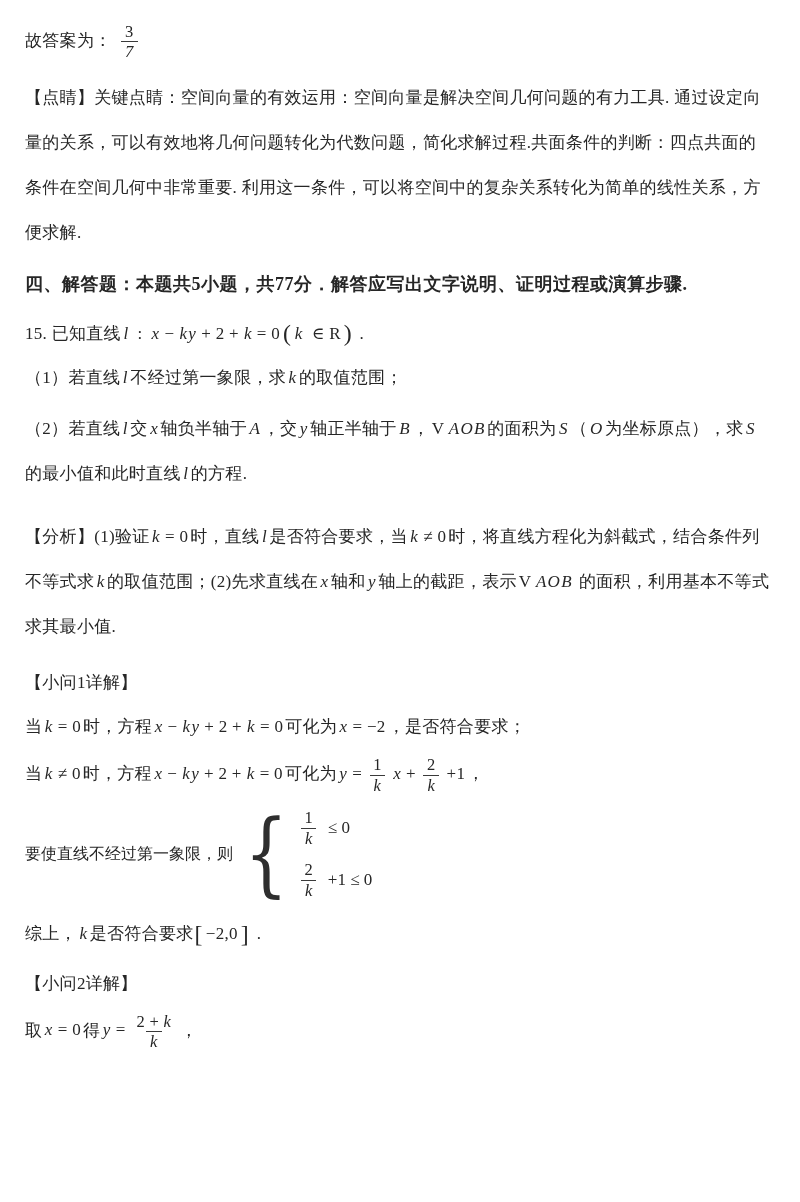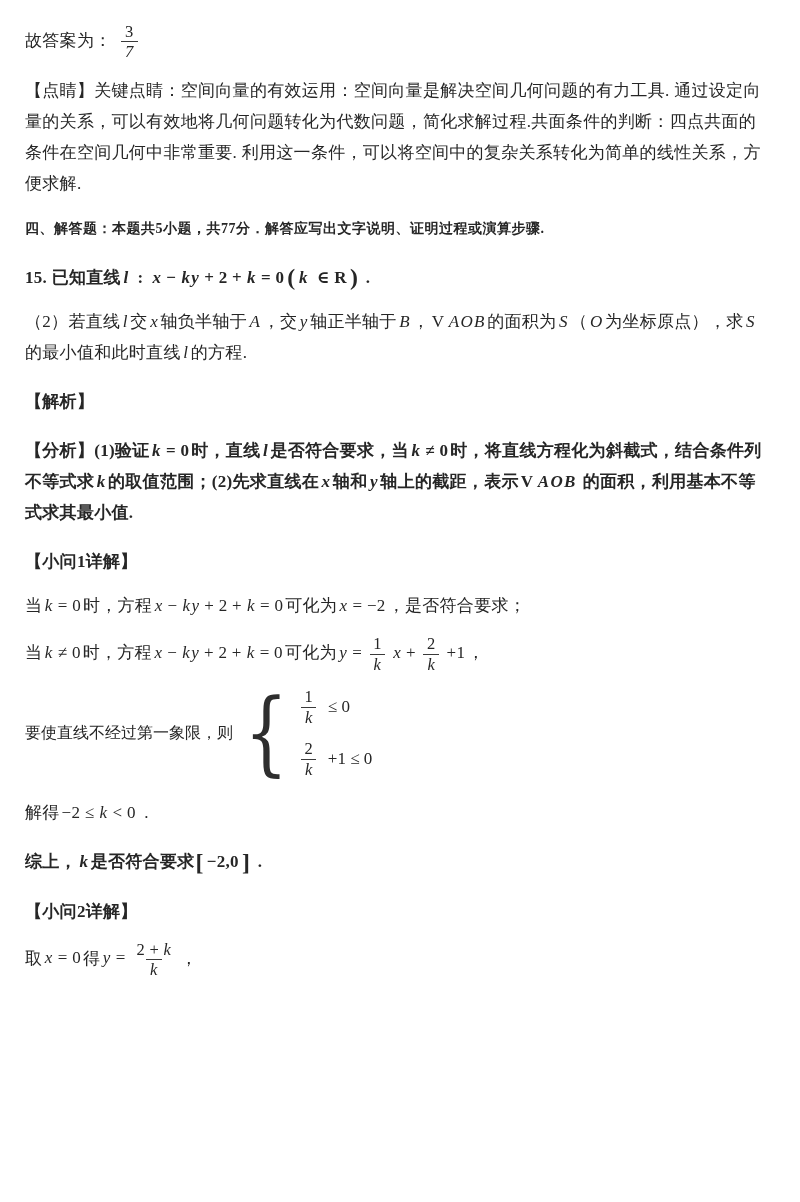--- a/index.html
+++ b/index.html
@@ -2,23 +2,23 @@
 <html><head>
 <meta charset="utf-8">
 <style>
   html,body{margin:0;padding:0;}
   body{
     width:800px;min-height:1202px;background:#ffffff;color:#262626;
     font-family:"Liberation Serif","DejaVu Serif",serif;
   }
   main{padding:22px 28px 60px 25px;}
   .para{margin:0 0 13px 0;line-height:31px;font-size:17px;letter-spacing:.3px;}
-  .para.wrap{line-height:31px;margin-bottom:8px;}
-  .para.heading{font-weight:bold;font-size:14px;letter-spacing:.5px;margin:14px 0 16px;}
-  .para.gap{margin-top:18px;font-weight:bold;}
+  .para.wrap{line-height:45px;margin-bottom:8px;}
+  .para.heading{font-weight:bold;font-size:18px;letter-spacing:.5px;margin:14px 0 16px;}
+  .para.gap{margin-top:18px;}
   .cn{white-space:pre-wrap;text-align:center;}
   .math{font-family:"Liberation Serif","DejaVu Serif",serif;margin:0 2px;white-space:pre-wrap;}
   .math i{font-style:italic;padding:0 .5px;}
   .bigp{font-size:1.4em;vertical-align:-0.1em;font-family:"Liberation Serif",serif;margin:0 1px;}
   .frac{
     display:inline-flex;flex-direction:column;align-items:center;
     vertical-align:middle;margin:0 5px;line-height:1.18;font-size:16.5px;
     font-family:"Liberation Serif","DejaVu Serif",serif;
   }
   .frac .num{padding:0 4px;}
@@ -44,26 +44,26 @@
         <span class="num">3</span>
         <span class="den">7</span>
       </span></p>
 
   <p class="para wrap"><span class="cn">【点睛】关键点睛：空间向量的有效运用：空间向量是解决空间几何问题的有力工具. 通过设定向量的关系，可以有效地将几何问题转化为代数问题，简化求解过程.共面条件的判断：四点共面的条件在空间几何中非常重要. 利用这一条件，可以将空间中的复杂关系转化为简单的线性关系，方便求解.</span></p>
 
   <p class="para heading">四、解答题：本题共5小题，共77分．解答应写出文字说明、证明过程或演算步骤.</p>
 
   <p class="para gap"><span class="cn">15. 已知直线</span><span class="math"><i>l</i></span><span class="math"> : </span><span class="math"><i>x</i> − <i>k</i><i>y</i> + 2 + <i>k</i> = 0</span><span class="bigp">(</span><span class="math"><i>k</i></span><span class="math"> ∈ R</span><span class="bigp">)</span><span class="math"> .</span></p>
 
+  <p class="para"><span class="cn">（1）若直线</span><span class="math"><i>l</i></span><span class="cn">不经过第一象限，求</span><span class="math"><i>k</i></span><span class="cn">的取值范围；</span></p>
 
   <p class="para wrap"><span class="cn">（2）若直线</span><span class="math"><i>l</i></span><span class="cn">交</span><span class="math"><i>x</i></span><span class="cn">轴负半轴于</span><span class="math"><i>A</i></span><span class="cn">，交</span><span class="math"><i>y</i></span><span class="cn">轴正半轴于</span><span class="math"><i>B</i></span><span class="cn">，</span><span class="math">V</span><span class="math"><i>A</i><i>O</i><i>B</i></span><span class="cn">的面积为</span><span class="math"><i>S</i></span><span class="cn">（</span><span class="math"><i>O</i></span><span class="cn">为坐标原点），求</span><span class="math"><i>S</i></span><span class="cn">的最小值和此时直线</span><span class="math"><i>l</i></span><span class="cn">的方程.</span></p>
 
 
 
-  <p class="para gap"><span class="cn">【解析】</span></p>
 
   <p class="para wrap gap"><span class="cn">【分析】(1)验证</span><span class="math"><i>k</i> = 0</span><span class="cn">时，直线</span><span class="math"><i>l</i></span><span class="cn">是否符合要求，当</span><span class="math"><i>k</i> ≠ 0</span><span class="cn">时，将直线方程化为斜截式，结合条件列不等式求</span><span class="math"><i>k</i></span><span class="cn">的取值范围；(2)先求直线在</span><span class="math"><i>x</i></span><span class="cn">轴和</span><span class="math"><i>y</i></span><span class="cn">轴上的截距，表示</span><span class="math">V</span><span class="math"><i>A</i><i>O</i><i>B</i></span><span class="cn"> 的面积，利用基本不等式求其最小值.</span></p>
 
   <p class="para gap"><span class="cn">【小问1详解】</span></p>
 
   <p class="para"><span class="cn">当</span><span class="math"><i>k</i> = 0</span><span class="cn">时，方程</span><span class="math"><i>x</i> − <i>k</i><i>y</i> + 2 + <i>k</i> = 0</span><span class="cn">可化为</span><span class="math"><i>x</i> = −2</span><span class="cn">，是否符合要求；</span></p>
 
   <p class="para"><span class="cn">当</span><span class="math"><i>k</i> ≠ 0</span><span class="cn">时，方程</span><span class="math"><i>x</i> − <i>k</i><i>y</i> + 2 + <i>k</i> = 0</span><span class="cn">可化为</span><span class="math"><i>y</i> =</span><span class="frac">
         <span class="num">1</span>
         <span class="den"><i>k</i></span>
@@ -86,21 +86,20 @@
       <span class="cases-row">
         <span class="frac it-den">
             <span class="num">2</span>
             <span class="den">k</span>
           </span>
         <span class="rest">+1 ≤ 0</span>
       </span>
     </span>
   </div>
 
-  <p class="para"><span class="cn">解得</span><span class="math">−2 ≤ <i>k</i> &lt; 0</span><span class="math"> .</span></p>
 
   <p class="para gap"><span class="cn">综上，</span><span class="math"><i>k</i></span><span class="cn">是否符合要求</span><span class="bigp">[</span><span class="math">−2,0</span><span class="bigp">]</span><span class="math"> .</span></p>
 
   <p class="para gap"><span class="cn">【小问2详解】</span></p>
 
 
 
   <p class="para"><span class="cn">取</span><span class="math"><i>x</i> = 0</span><span class="cn">得</span><span class="math"><i>y</i> =</span><span class="frac">
         <span class="num">2 + <i>k</i></span>
         <span class="den"><i>k</i></span>

